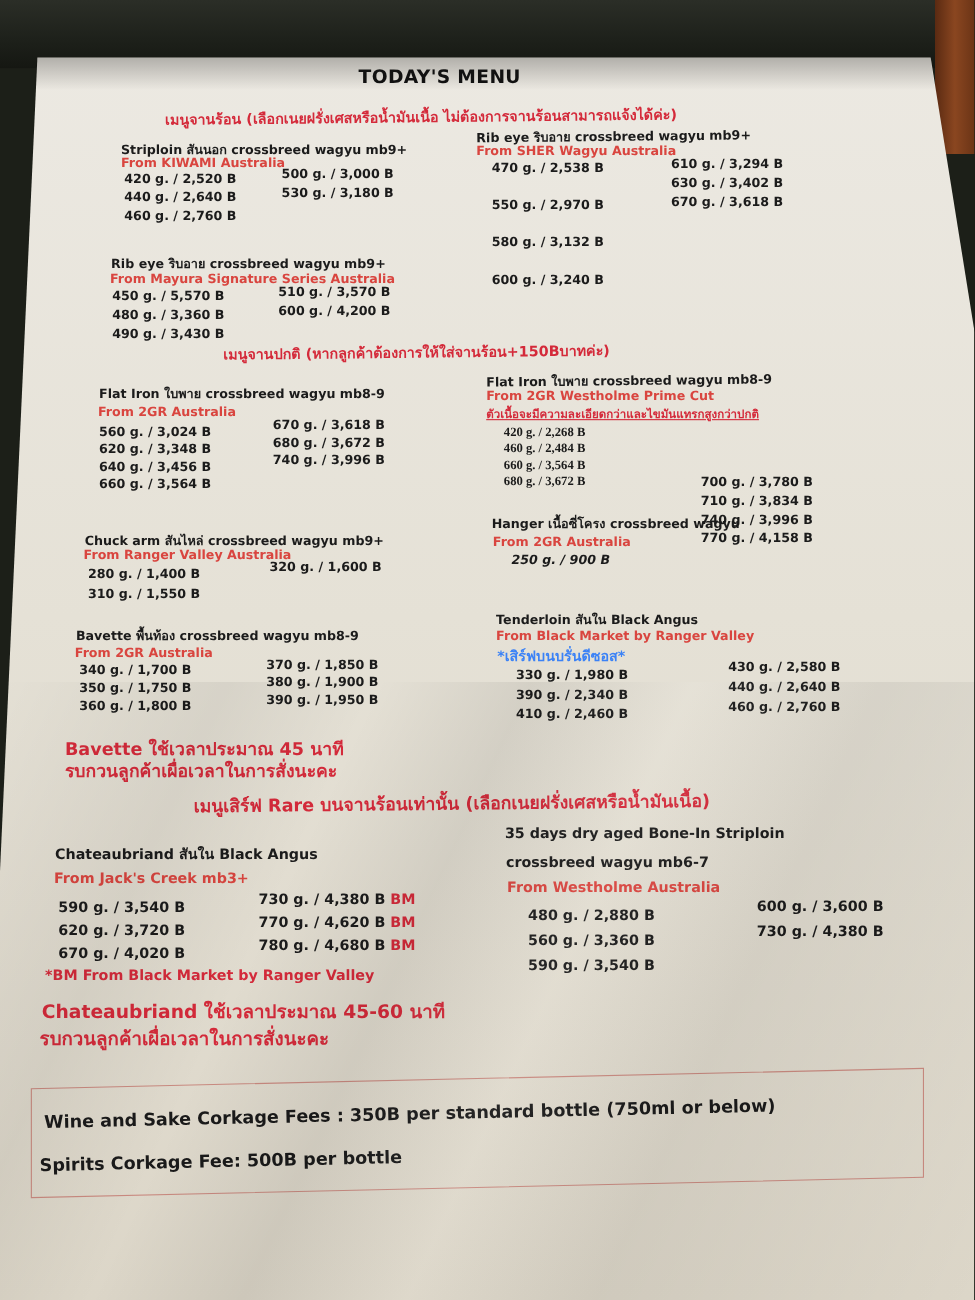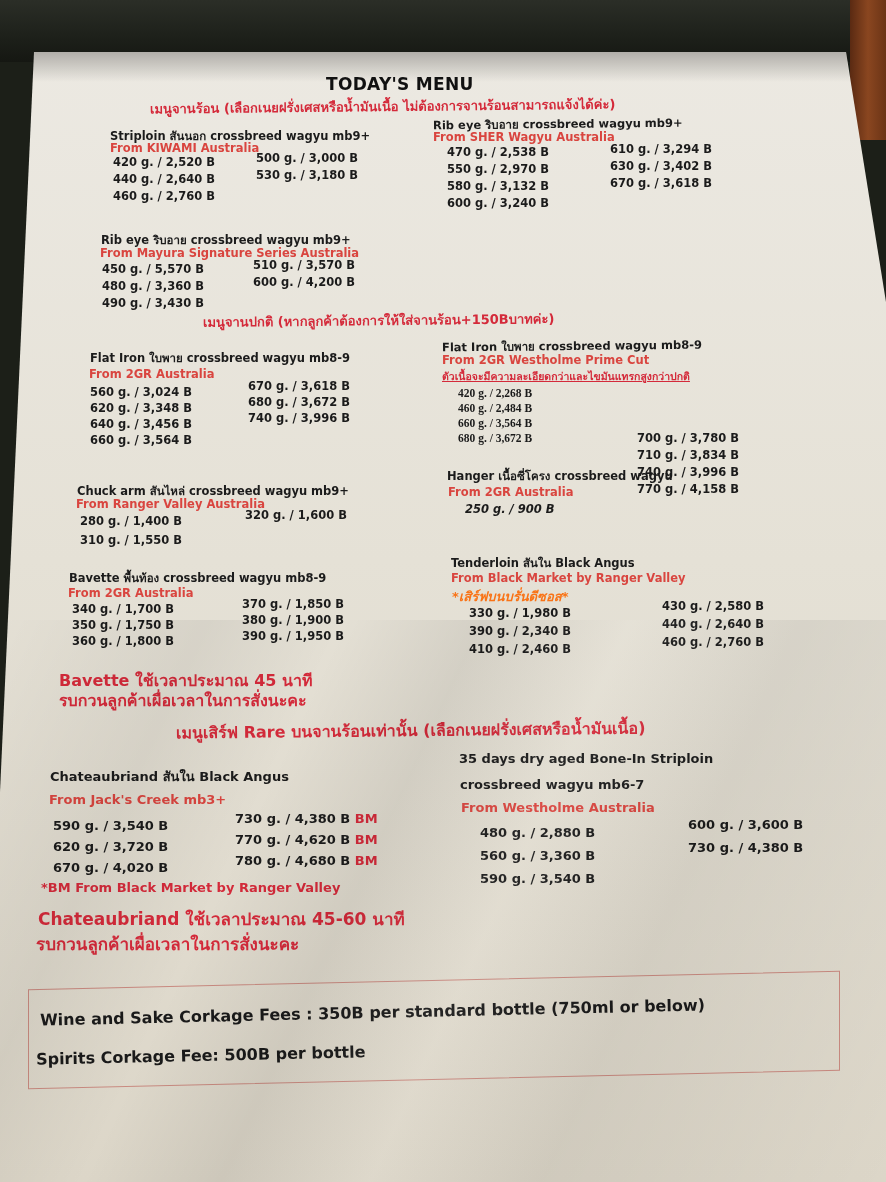--- a/index.html
+++ b/index.html
@@ -37,21 +37,21 @@
   }
   .abs { position: absolute; white-space: nowrap; }
   .title { font-weight: 700; font-size: 17px; letter-spacing: 0.3px; color: #111; }
   .thai-head { color: #d42a3a; font-weight: 700; font-size: 13px; }
   .thai-head.big { font-size: 16px; }
   .item-name { font-weight: 700; font-size: 11.5px; color: #1b1b1b; }
   .item-name.lg { font-size: 13px; }
   .origin { font-weight: 700; font-size: 11.5px; color: #d9453f; }
   .origin.lg { font-size: 13px; }
   .note { font-weight: 700; font-size: 12px; color: #d42a3a; text-decoration: underline; }
-  .note-plain { font-weight: 700; font-size: 14px; color: #f97316; font-style: italic; }
+  .note-plain { font-weight: 700; font-size: 14px; color: #3b82f6; }
   .price-col { position: absolute; display: flex; flex-direction: column; }
   .price { font-weight: 700; font-size: 11.5px; color: #1b1b1b; white-space: nowrap; }
   .price.lg { font-size: 13px; }
   .bm { color: #d42a3a; }
   .warn { font-weight: 700; color: #d42a3a; font-size: 16px; white-space: nowrap; }
   .warn.lg { font-size: 17px; }
   .corkage-box {
     position: absolute; left: 28px; top: 980px; width: 812px; height: 100px;
     border: 1.5px solid #c98a80;
     transform: skewY(-1.3deg);
@@ -59,39 +59,39 @@
   .cork-line { font-weight: 700; font-size: 16px; color: #1a1a1a; white-space: nowrap; position: absolute; }
 </style>
 </head>
 <body>
 
 <div class="folder-top"></div>
 <div class="wood"></div>
 <div class="paper"></div>
 <div class="paper-shadow"></div>
 
-<div class="abs title" style="left:326px; top:74px;text-align:center;">TODAY'S MENU</div>
+<div class="abs title" style="left:326px; top:60px;text-align:center;">TODAY'S MENU</div>
 
 <div class="abs thai-head" style="left:150px; top:96px; transform:rotate(-0.6deg);">เมนูจานร้อน (เลือกเนยฝรั่งเศสหรือน้ำมันเนื้อ ไม่ต้องการจานร้อนสามารถแจ้งได้ค่ะ)</div>
 
 <div class="abs item-name" style="left:110px; top:127px;">Striploin สันนอก crossbreed wagyu mb9+</div>
 <div class="abs origin" style="left:110px; top:141px;">From KIWAMI Australia</div>
 <div class="price-col" style="left:113px; top:155px; gap:3px;">
   <div class="price">420 g. /  2,520 B</div>
   <div class="price">440 g. /  2,640 B</div>
   <div class="price">460 g. /  2,760 B</div>
 </div>
 <div class="price-col" style="left:256px; top:151px; gap:3px;">
   <div class="price">500 g. / 3,000 B</div>
   <div class="price">530 g. / 3,180 B</div>
 </div>
 
 <div class="abs item-name" style="left:433px; top:115px; transform:rotate(-0.6deg);">Rib eye ริบอาย crossbreed wagyu mb9+</div>
 <div class="abs origin" style="left:433px; top:130px;">From SHER Wagyu Australia</div>
-<div class="price-col" style="left:447px; top:145px; gap:3px;">
+<div class="price-col" style="left:447px; top:145px; gap:20px;">
   <div class="price">470 g. / 2,538 B</div>
   <div class="price">550 g. / 2,970 B</div>
   <div class="price">580 g. / 3,132 B</div>
   <div class="price">600 g. / 3,240 B</div>
 </div>
 <div class="price-col" style="left:610px; top:142px; gap:3px;">
   <div class="price">610 g. / 3,294 B</div>
   <div class="price">630 g. / 3,402 B</div>
   <div class="price">670 g. / 3,618 B</div>
 </div>

